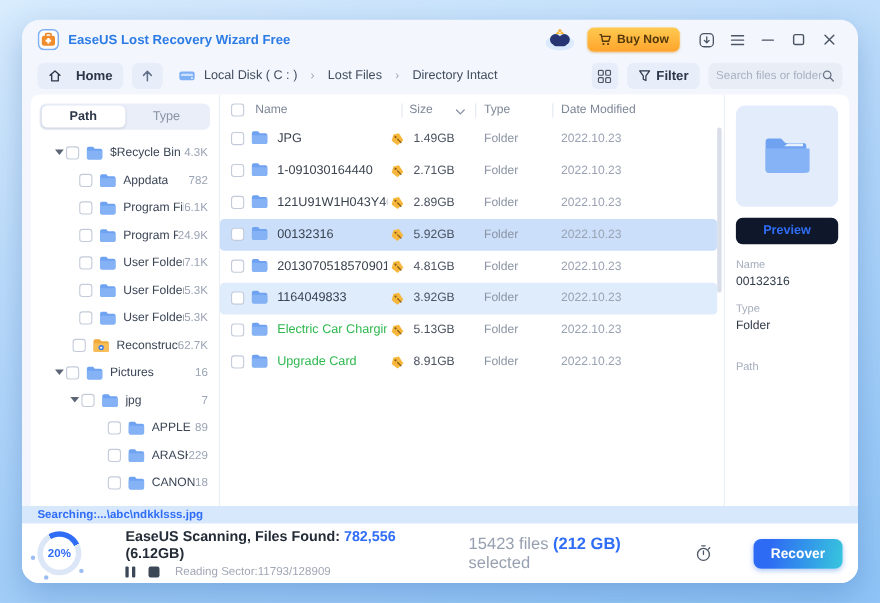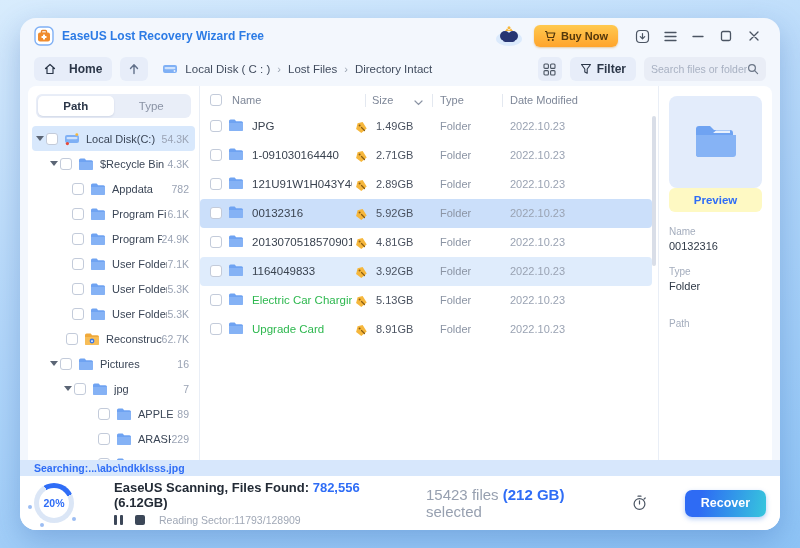--- a/index.html
+++ b/index.html
@@ -79,21 +79,21 @@
   .trow.green .rname { color:#2eb84f; }
   .rtag { position:absolute; left:155px; top:8px; }
   .rsize { position:absolute; left:176px; top:8px; font-size:11px; color:#4a5260; }
   .rtype { position:absolute; left:240px; top:8px; font-size:11px; color:#8b94a4; }
   .rdate { position:absolute; left:310px; top:8px; font-size:11px; color:#9aa3b3; }
   .scrollbar { position:absolute; right:2px; top:30px; width:4px; height:150px; background:#d9dee8; border-radius:2px; }
 
   
   .details { width:114px; flex:none; border-left:1px solid #e9eef6; padding:10px; }
   .preview-box { height:92px; background:#e3ecfb; border-radius:8px; display:flex; align-items:center; justify-content:center; }
-  .preview-btn { height:24px; background:#fef9c3; border-radius:6px;
+  .preview-btn { margin-top:10px; height:24px; background:#0f172a; border-radius:6px;
     display:flex; align-items:center; justify-content:center; font-size:11.5px; font-weight:700; color:#2f6df6; cursor:pointer; }
   .d-label { margin-top:14px; font-size:10px; color:#a4adbd; }
   .d-value { margin-top:3px; font-size:11px; color:#2f3947; }
   .d-label.path { margin-top:26px; }
 
   
   .strip { height:16px; flex:none; background:#d7e7fc; margin:0; padding-left:14px;
     font-size:10.5px; font-weight:700; color:#2f6df6; line-height:16px; white-space:nowrap; }
 
   
@@ -197,21 +197,21 @@
       <svg width="12" height="12" viewBox="0 0 12 12">
           <path d="M6 10.5 V2 M2.5 5.5 L6 1.8 L9.5 5.5" fill="none" stroke="#61708a" stroke-width="1.4" stroke-linecap="round" stroke-linejoin="round"></path>
         </svg>
     </span>
     <span class="breadcrumb">
       <svg width="16" height="14" viewBox="0 0 16 14">
         <rect x="1" y="3" width="14" height="8" rx="2" fill="#7fb0f5"></rect>
         <rect x="2.5" y="5" width="11" height="2.2" rx="1.1" fill="#cfe2fc"></rect>
         <circle cx="12.5" cy="9" r="0.9" fill="#e9f2fe"></circle>
       </svg>
-      <span id="breadcrumb-items" style="display:flex;align-items:center;gap:7px;">
+      <span id="breadcrumb-items" style="display:flex;align-items:center;gap:12px;">
           <span>Local Disk ( C : )</span>
           <span class="bc-sep">›</span>
           <span>Lost Files</span>
           <span class="bc-sep">›</span>
           <span>Directory Intact</span>
         </span>
     </span>
     <span class="tb-spacer"></span>
     <span class="grid-btn">
       <svg width="13" height="13" viewBox="0 0 13 13">
@@ -237,36 +237,20 @@
   </div>
 
   <div class="content">
 
     <div class="sidebar">
       <div class="tabs">
         <span class="tab active">Path</span>
         <span class="tab">Type</span>
       </div>
       <div class="tree" id="tree">
-          <div class="tree-row selected" style="padding-left: 2px;">
-    <span class="t-arrow">
-              <span class="tri"></span>
-            </span>
-    <span class="cb"></span>
-    <span class="ticon">
-              <svg width="16" height="14" viewBox="0 0 16 14">
-                <rect x="1" y="3" width="14" height="8" rx="2" fill="#7fb0f5"></rect>
-                <rect x="2.5" y="5" width="11" height="2.2" rx="1.1" fill="#cfe2fc"></rect>
-                <circle cx="3.4" cy="11.6" r="1.6" fill="#e84a3a"></circle>
-                <circle cx="12.8" cy="2.6" r="1.4" fill="#f6b73c"></circle>
-              </svg>
-            </span>
-    <span class="tname">Local Disk(C:)</span>
-    <span class="tcount">54.3K</span>
-  </div>
           <div class="tree-row" style="padding-left: 16px;">
     <span class="t-arrow">
               <span class="tri"></span>
             </span>
     <span class="cb"></span>
     <span class="ticon">
               <svg width="16" height="14" viewBox="0 0 16 14">
                 <path d="M1 3 q0-1.6 1.6-1.6 h4 l1.6 1.8 h5.2 q1.6 0 1.6 1.6 v6.6 q0 1.6-1.6 1.6 H2.6 q-1.6 0-1.6-1.6 Z" fill="#6fa3f2"></path>
                 <path d="M1 5 h14 v6.4 q0 1.6-1.6 1.6 H2.6 q-1.6 0-1.6-1.6 Z" fill="#85b2f5"></path>
               </svg>

